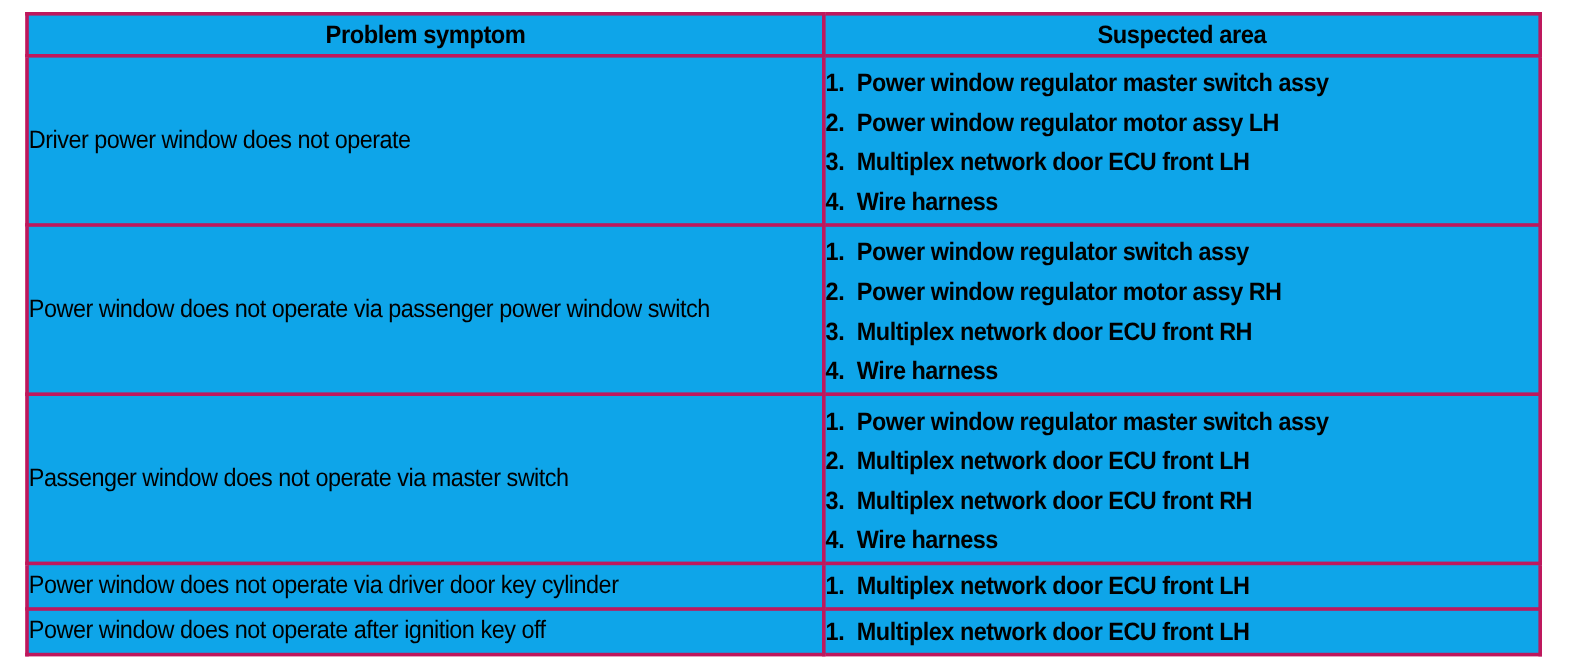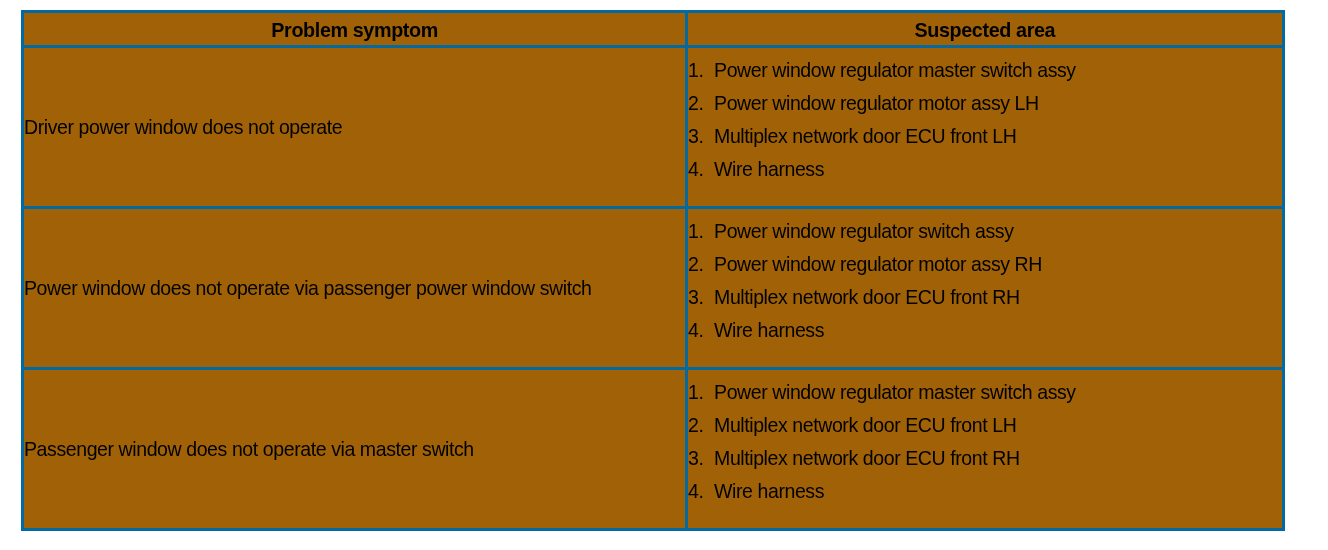--- a/index.html
+++ b/index.html
@@ -30,24 +30,24 @@
   table.symptom-table {
     width: 100%;
     height: 100%;
     border-collapse: collapse;
     table-layout: fixed;
     border: 3px solid #000;
   }
 
   table.symptom-table td,
   table.symptom-table th {
-    border: 3px solid #0369a1;
+    border: 3px solid #be185d;
     padding: 0;
     vertical-align: middle;
-    background: #a16207;
+    background: #0ea5e9;
   }
 
   col.col-symptom { width: 664px; }
   col.col-area    { width: 597px; }
 
   
   tr.header-row { height: 35px; }
 
   th.header-cell {
     text-align: center;
@@ -86,21 +86,21 @@
     padding: 0 8px 0 9px;
     vertical-align: middle;
   }
   tr.tall-row td.area-cell { vertical-align: top; }
 
   ol.area-list {
     list-style: none;
     margin: 0;
     padding: 0;
     font-size: 21px;
-    font-weight: normal;
+    font-weight: bold;
     letter-spacing: -0.45px;
   }
   tr.tall-row ol.area-list { padding-top: 6px; }
 
   ol.area-list li {
     display: block;
     white-space: nowrap;
     line-height: 1.57;
     transform: scaleX(0.93);
     transform-origin: left center;
@@ -168,15 +168,35 @@
           </td>
           <td class="area-cell">
             <ol class="area-list">
               <li><span class="num">1.</span><span class="item-text">Power window regulator master switch assy</span></li>
               <li><span class="num">2.</span><span class="item-text">Multiplex network door ECU front LH</span></li>
               <li><span class="num">3.</span><span class="item-text">Multiplex network door ECU front RH</span></li>
               <li><span class="num">4.</span><span class="item-text">Wire harness</span></li>
             </ol>
           </td>
         </tr>
+        <tr class="short-row">
+          <td class="symptom-cell">
+            <span class="sym-text">Power window does not operate via driver door key cylinder</span>
+          </td>
+          <td class="area-cell">
+            <ol class="area-list">
+              <li><span class="num">1.</span><span class="item-text">Multiplex network door ECU front LH</span></li>
+            </ol>
+          </td>
+        </tr>
+        <tr class="short-row">
+          <td class="symptom-cell">
+            <span class="sym-text">Power window does not operate after ignition key off</span>
+          </td>
+          <td class="area-cell">
+            <ol class="area-list">
+              <li><span class="num">1.</span><span class="item-text">Multiplex network door ECU front LH</span></li>
+            </ol>
+          </td>
+        </tr>
       </tbody>
   </table>
 </div>
 
 </body></html>

